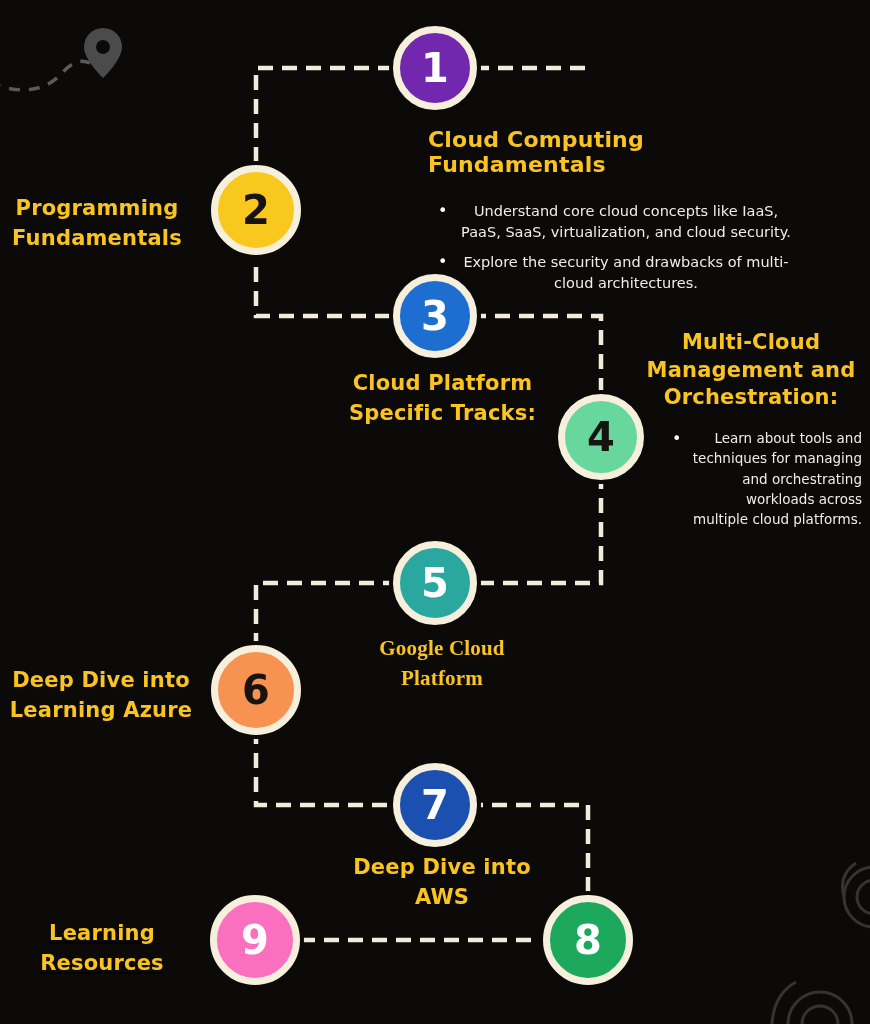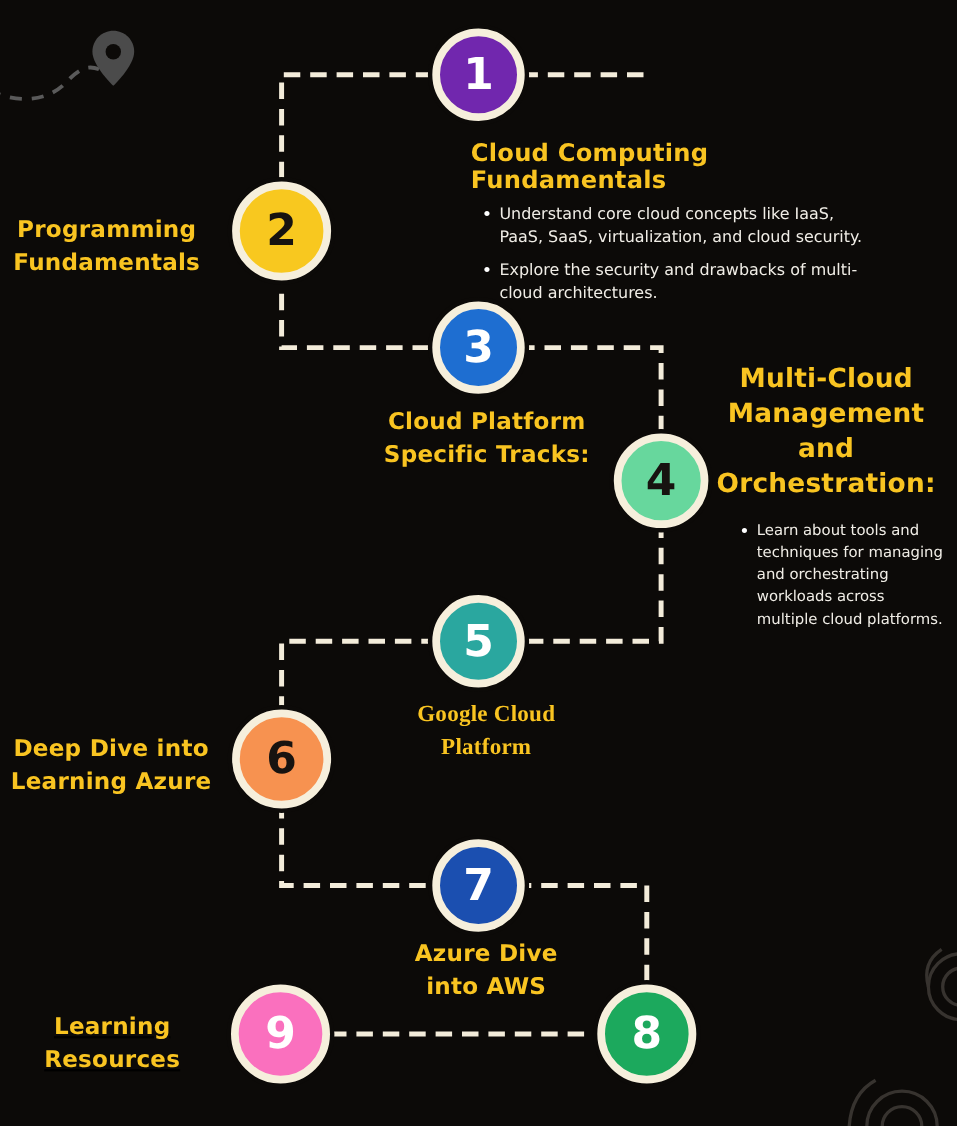--- a/index.html
+++ b/index.html
@@ -32,42 +32,42 @@
   .sec { position:absolute; }
   .sec h2 {
     color:var(--accent,#f9c421);
     font-weight:bold;
     letter-spacing:.2px;
   }
   .center { text-align:center; }
   .side-title { font-size:21px; line-height:1.42; }
 
   .sec1 { left:428px; top:127px; width:392px; }
-  .sec1 h2 { font-size:22px; margin-bottom:8px; }
+  .sec1 h2 { font-size:22px; margin-bottom:24px; }
   .sec2 { left:6px;   top:194px; width:182px; }
   .sec3 { left:340px; top:369px; width:205px; }
   .sec4 { left:642px; top:329px; width:218px; }
-  .sec4 h2 { font-size:24px; line-height:1.32; text-align:center; }
+  .sec4 h2 { font-size:21px; line-height:1.32; text-align:center; }
   .sec5 { left:352px; top:634px; width:180px;font-family:Liberation Serif, serif; }
   .sec6 { left:5px;   top:666px; width:192px; }
   .sec7 { left:352px; top:853px; width:180px; }
   .sec8 { left:638px; top:903px; width:200px; }
   .sec9 { left:22px;  top:919px; width:160px;text-decoration:underline; }
 
   ul.bullets { list-style:none; }
   ul.bullets li {
     position:relative; padding-left:18px; margin-bottom:10px;
     color:#f0ede6; font-size:14.5px; line-height:1.42;
   }
   ul.bullets li::before {
     content:"\2022"; position:absolute; left:2px; top:-1px;
     color:#ffffff; font-size:16px;
   }
-  .sec1 ul.bullets { width:362px; margin-left:8px; }
-  .sec4 ul.bullets { width:192px; margin-left:28px; margin-top:16px; }
+  .sec1 ul.bullets { width:362px; margin-left:8px;text-align:center; }
+  .sec4 ul.bullets { width:192px; margin-left:28px; margin-top:16px;text-align:right; }
   .sec4 ul.bullets li { font-size:13.5px; line-height:1.5; margin-bottom:11px; }
 </style>
 </head>
 <body>
 
 <div class="canvas">
 
   <svg class="layer" viewBox="0 0 870 1024">
     <path d="M 585 68 H 256 V 316 H 601 V 583 H 256 V 805 H 588 V 940 H 255" fill="none" stroke="#f3ecda" stroke-width="4.5" stroke-dasharray="15 9"></path>
   </svg>
@@ -143,21 +143,21 @@
 
   <div class="sec sec5 center">
     <h2 class="side-title">Google Cloud Platform</h2>
   </div>
 
   <div class="sec sec6 center">
     <h2 class="side-title">Deep Dive into Learning Azure</h2>
   </div>
 
   <div class="sec sec7 center">
-    <h2 class="side-title">Azure Dive into AWS</h2>
+    <h2 class="side-title">Deep Dive into AWS</h2>
   </div>
 
 
   <div class="sec sec9 center">
     <h2 class="side-title">Learning Resources</h2>
   </div>
 
 </div>
 
 </body></html>

